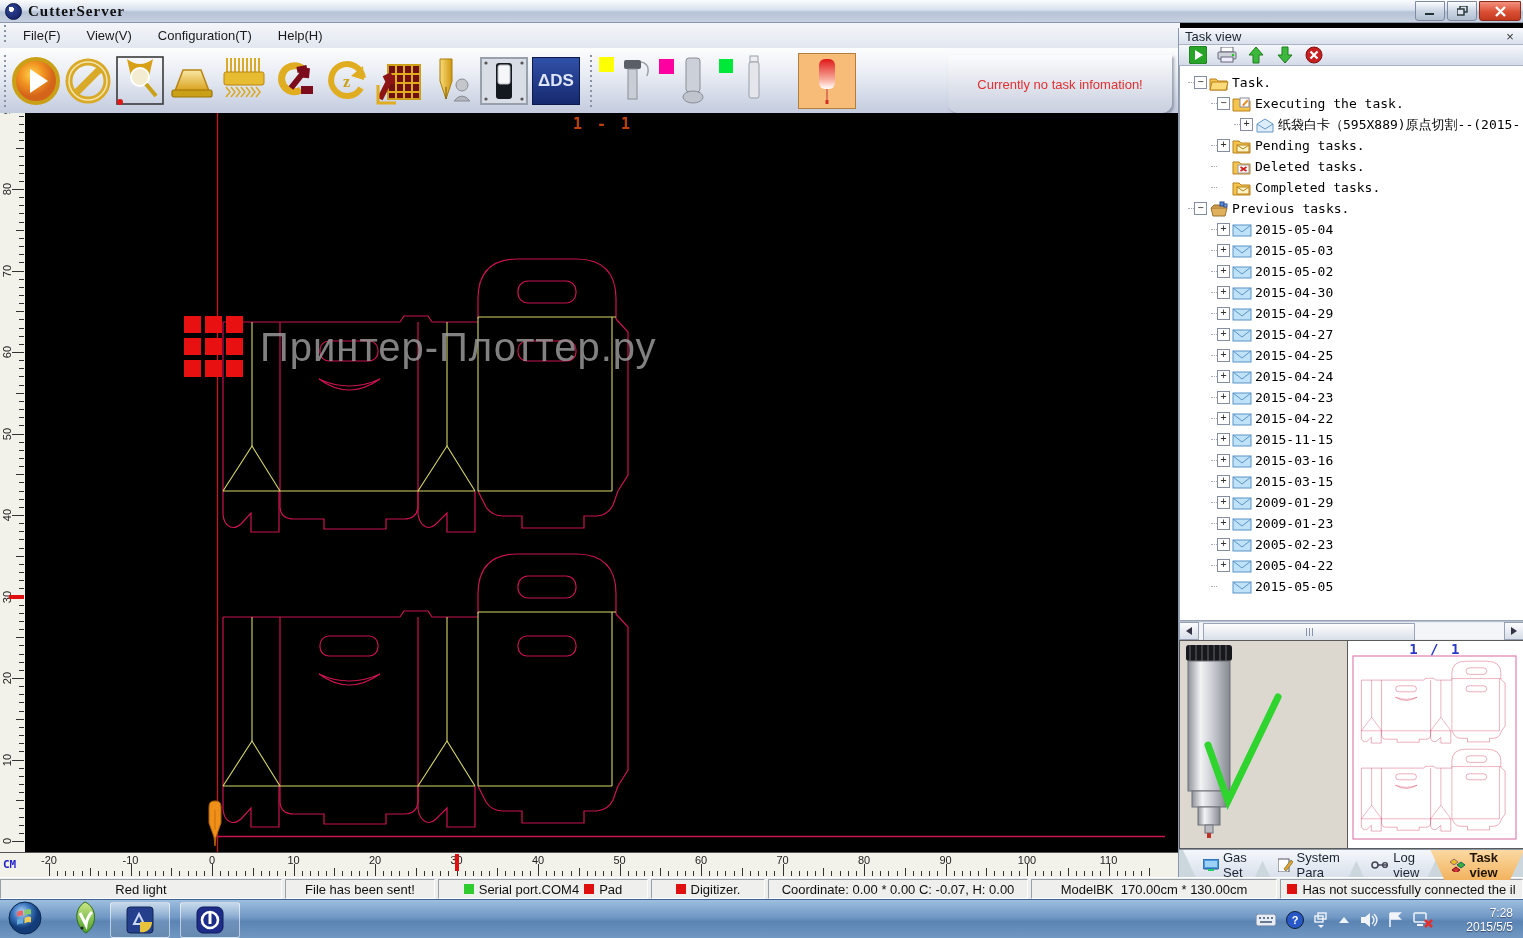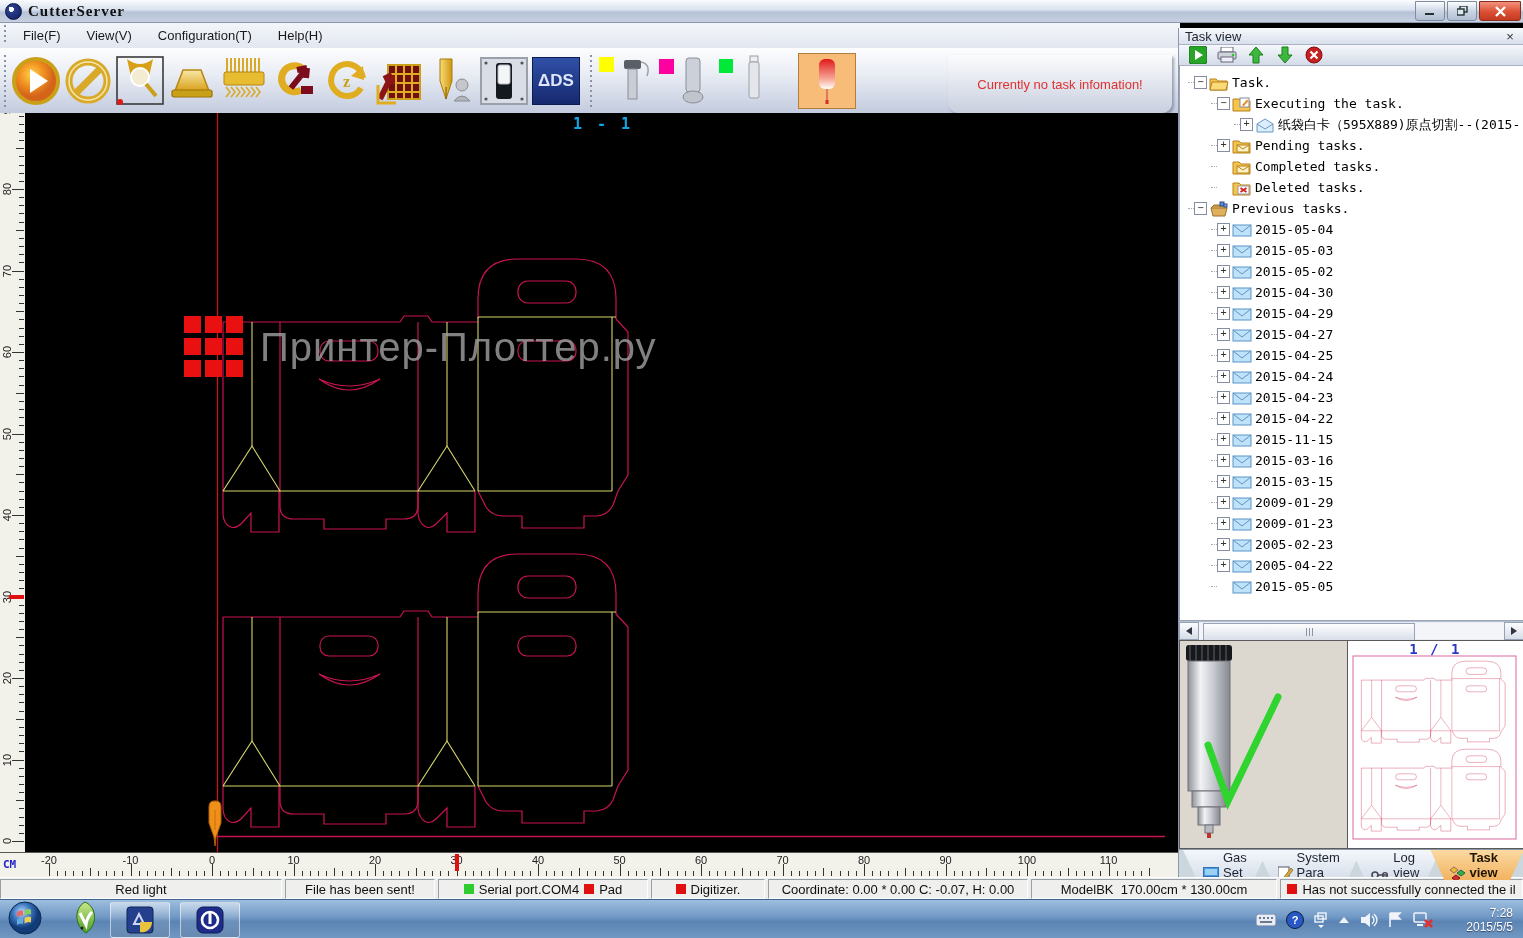--- a/index.html
+++ b/index.html
@@ -50,21 +50,21 @@
   .htick{position:absolute;bottom:2px;width:1px;background:#333;}
   .htick.min{height:5px;} .htick.mid{height:8px;} .htick.maj{height:12px;}
   .hlab{position:absolute;top:1px;width:26px;margin-left:-13px;text-align:center;font-size:11px;color:#222;}
   .hmark{position:absolute;top:1px;width:4px;height:17px;background:#e01010;}
   #cm-label{position:absolute;left:3px;top:5px;color:#2222c8;font-weight:bold;font-size:11px;font-family:"DejaVu Sans Mono",monospace;}
   
   #canvas{left:25px;top:113px;width:1153px;height:739px;background:#000;overflow:hidden;}
   #main-svg{--mag:#c81450;--yel:#d6d66a;position:absolute;left:0;top:0;}
   .mg{stroke:var(--mag);fill:none;stroke-width:1.2;}
   .yl{stroke:var(--yel);fill:none;stroke-width:1.1;}
-  #page-label{position:absolute;left:548px;top:2px;color:#0ea5e9;font-weight:bold;
+  #page-label{position:absolute;left:548px;top:2px;color:#c2410c;font-weight:bold;
     font-family:"DejaVu Sans Mono",monospace;font-size:15px;letter-spacing:3px;}
   #watermark{position:absolute;left:235px;top:212px;font-size:40px;color:rgba(158,158,158,.82);
     letter-spacing:1px;font-family:"Liberation Sans",sans-serif;white-space:nowrap;}
   
   #rightpanel{left:1178px;top:28px;width:345px;height:849px;background:#eef1f6;border-left:1px solid #8b97ab;
     display:flex;flex-direction:column;}
   #rp-header{height:24px;background:linear-gradient(#f7f9fc,#d9e0ec);border-bottom:1px solid #aab3c4;
     display:flex;align-items:center;padding:0 6px;color:#1c2430;}
   #rp-close{margin-left:auto;width:16px;height:16px;display:flex;align-items:center;justify-content:center;color:#333;}
   #rp-toolbar{height:28px;background:linear-gradient(#f5f7fb,#d4dbe8);border-bottom:1px solid #aab3c4;
@@ -89,21 +89,21 @@
   #sb-thumb i{width:1px;height:8px;background:#8a94a8;}
   
   #rp-preview{flex:0 0 206px;display:flex;}
   #pen-pane{width:167px;background:#dcd8d0;border:1px solid #5a5a5a;position:relative;}
   #layout-pane{width:176px;background:#fff;border:1px solid #5a5a5a;border-left:0;position:relative;}
   #mini-label{position:absolute;left:0;top:0px;width:100%;text-align:center;color:#2838c8;font-weight:bold;
     font-family:"DejaVu Sans Mono",monospace;font-size:14px;letter-spacing:2px;}
   #mini-svg{--mag:#cc3355;--yel:#cc3355;position:absolute;left:0;top:0;}
   
   #rp-tabs{flex:1;background:#ccd6dd;display:flex;align-items:stretch;padding-left:4px;border-top:1px solid #8a97a8;}
-  .tab{position:relative;margin-left:-10px;padding:0 16px 0 20px;display:flex;align-items:flex-end;gap:4px;
+  .tab{position:relative;margin-left:-10px;padding:0 16px 0 20px;display:flex;align-items:center;gap:4px;
     clip-path:polygon(14px 100%,0 0,100% 0,calc(100% - 14px) 100%);
     background:linear-gradient(#f4f7fb,#d6deea);color:#1c2430;font-size:13px;}
   .tab:first-child{margin-left:0;}
   .tab.active{background:linear-gradient(#fbd9a2,#f2b35f);z-index:2;font-weight:bold;color:#201400;}
   .tab svg{flex:0 0 auto;}
   
   #statusbar{left:0;top:877px;width:1523px;height:22px;background:#eceded;border-top:1px solid #fff;
     display:flex;align-items:center;gap:3px;color:#101010;}
   .seg{height:18px;display:flex;align-items:center;justify-content:center;gap:5px;
     border:1px solid;border-color:#9aa0a8 #fdfdfd #fdfdfd #9aa0a8;background:#efefee;white-space:pre;}
@@ -718,37 +718,37 @@
             </svg>
           </span>
           <span>Pending tasks.</span>
         </div>
         <div class="trow" style="padding-left: 31px;">
           <span class="stub"></span>
           <span class="exp-spacer"></span>
           <span class="ticon">
             <svg width="20" height="16" viewBox="0 0 20 16">
               <path d="M1,3 h6 l2,2 h9 v10 h-17 z" fill="#f4c44c" stroke="#b8821c"></path>
+              <rect x="6" y="6" width="11" height="8" fill="#fff" stroke="#99a"></rect>
+              <path d="M8.5,8 l6,4 m0,-4 l-6,4" stroke="#d02020" stroke-width="1.8"></path>
+            </svg>
+          </span>
+          <span>Deleted tasks.</span>
+        </div>
+        <div class="trow" style="padding-left: 31px;">
+          <span class="stub"></span>
+          <span class="exp-spacer"></span>
+          <span class="ticon">
+            <svg width="20" height="16" viewBox="0 0 20 16">
+              <path d="M1,3 h6 l2,2 h9 v10 h-17 z" fill="#f4c44c" stroke="#b8821c"></path>
               <rect x="5" y="7" width="12" height="7" fill="#fdf3c4" stroke="#b8821c"></rect>
               <path d="M5,7 l6,4 l6,-4" fill="none" stroke="#b8821c"></path>
             </svg>
           </span>
           <span>Completed tasks.</span>
-        </div>
-        <div class="trow" style="padding-left: 31px;">
-          <span class="stub"></span>
-          <span class="exp-spacer"></span>
-          <span class="ticon">
-            <svg width="20" height="16" viewBox="0 0 20 16">
-              <path d="M1,3 h6 l2,2 h9 v10 h-17 z" fill="#f4c44c" stroke="#b8821c"></path>
-              <rect x="6" y="6" width="11" height="8" fill="#fff" stroke="#99a"></rect>
-              <path d="M8.5,8 l6,4 m0,-4 l-6,4" stroke="#d02020" stroke-width="1.8"></path>
-            </svg>
-          </span>
-          <span>Deleted tasks.</span>
         </div>
         <div class="trow" style="padding-left: 8px;">
           <span class="stub"></span>
           <span class="exp">−</span>
           <span class="ticon">
             <svg width="20" height="16" viewBox="0 0 20 16">
               <path d="M2,7 h16 l-2,8 h-12 z" fill="#e0b05c" stroke="#96702c"></path>
               <path d="M2,7 l3,-3 h10 l3,3" fill="#c89848" stroke="#96702c"></path>
               <rect x="11" y="1" width="4" height="4" fill="#5a8ce0" stroke="#2c4c90"></rect>
               <rect x="15" y="3" width="3" height="3" fill="#88b0ec" stroke="#2c4c90"></rect>

